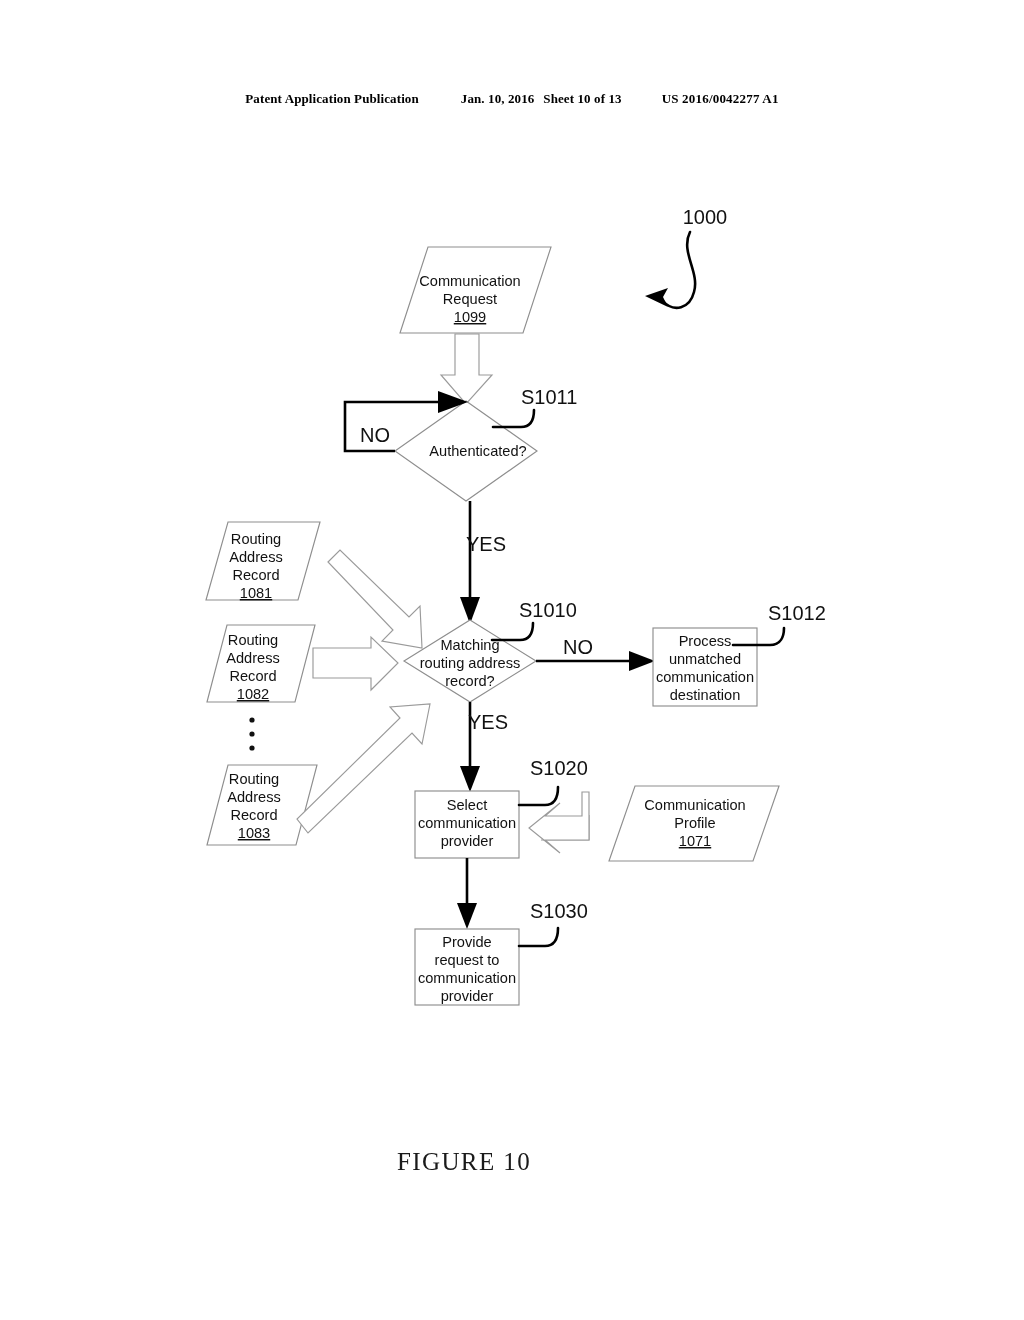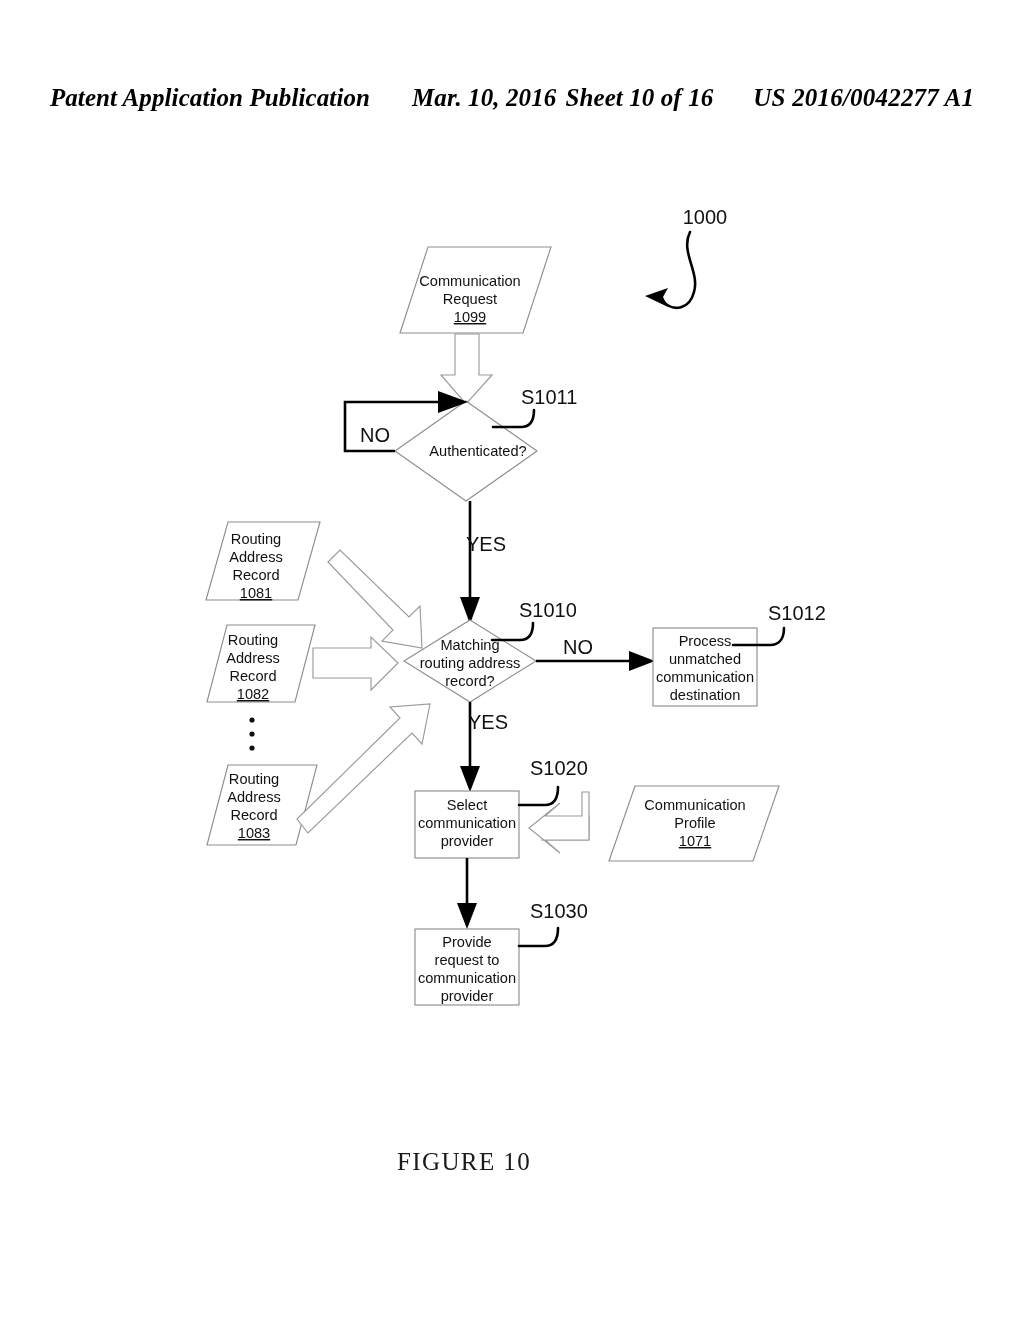--- a/index.html
+++ b/index.html
@@ -20,28 +20,27 @@
     background: #ffffff;
   }
   .header {
     position: absolute;
     top: 86px;
     left: 0;
     width: 1024px;
     height: 26px;
     display: flex;
     justify-content: center;
-    align-items: flex-end;
+    align-items: center;
     font-family: "Liberation Serif", serif;
     font-weight: bold;
-    font-size: 25px;
+    font-size: 13px;
     color: #000000;
     letter-spacing: 0.1px;
     white-space: nowrap;
-    font-style: italic;
   }
   .header .h-pub { margin-right: 42px; }
   .header .h-date { margin-right: 9px; }
   .header .h-sheet { margin-right: 40px; }
   .header .h-num { letter-spacing: 0.2px; }
 
   .figure-caption {
     position: absolute;
     top: 1148px;
     left: 0;
@@ -111,22 +110,22 @@
   }
   .dot { fill: #111111; }
 </style>
 </head>
 <body>
 
 <div class="page">
 
   <div class="header">
     <span class="h-pub">Patent Application Publication</span>
-    <span class="h-date">Mar. 10, 2016</span>
-    <span class="h-sheet">Sheet 10 of 16</span>
+    <span class="h-date">Jan. 10, 2016</span>
+    <span class="h-sheet">Sheet 10 of 13</span>
     <span class="h-num">US 2016/0042277 A1</span>
   </div>
 
   <svg class="flow" viewBox="0 0 1024 1320">
 
     <g>
       <path class="leader" d="M 690,232 C 680,252 700,272 694,292 C 690,308 674,314 662,300"></path>
       <polygon class="arrowhead" points="668,307 645,296 668,288 663,297"></polygon>
     </g>
     <text class="t-callout" x="705" y="224">1000</text>

